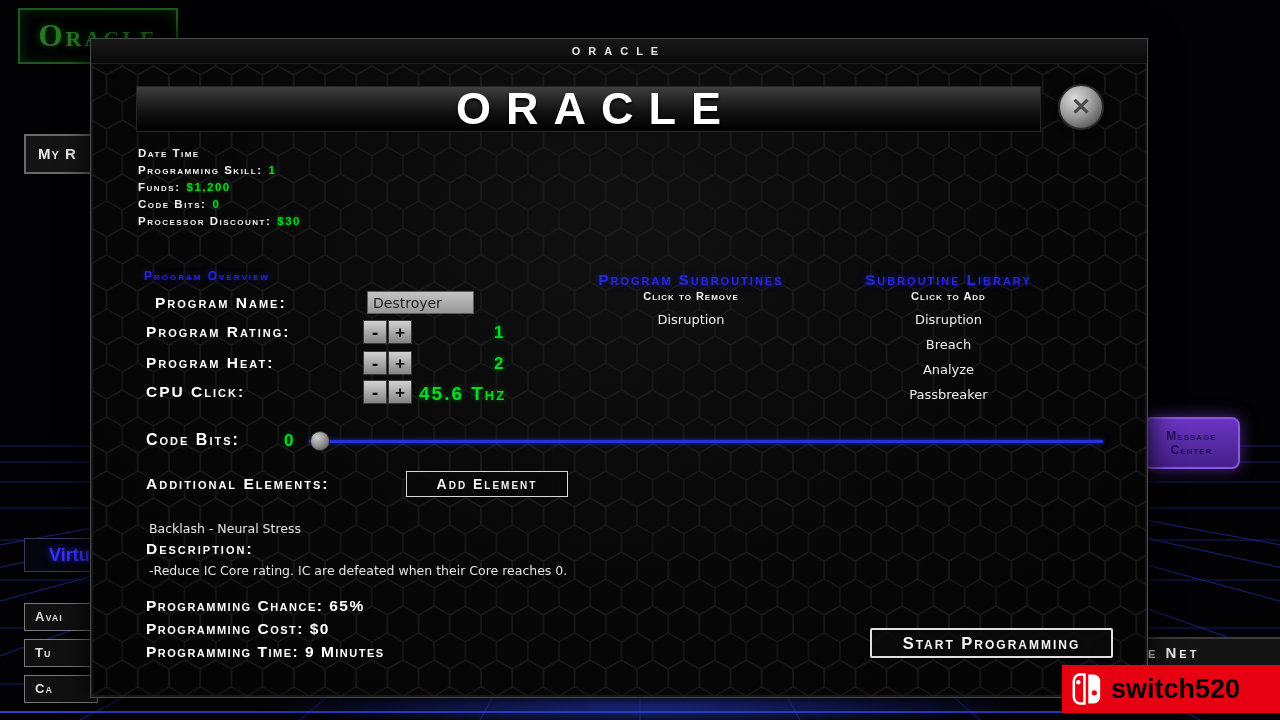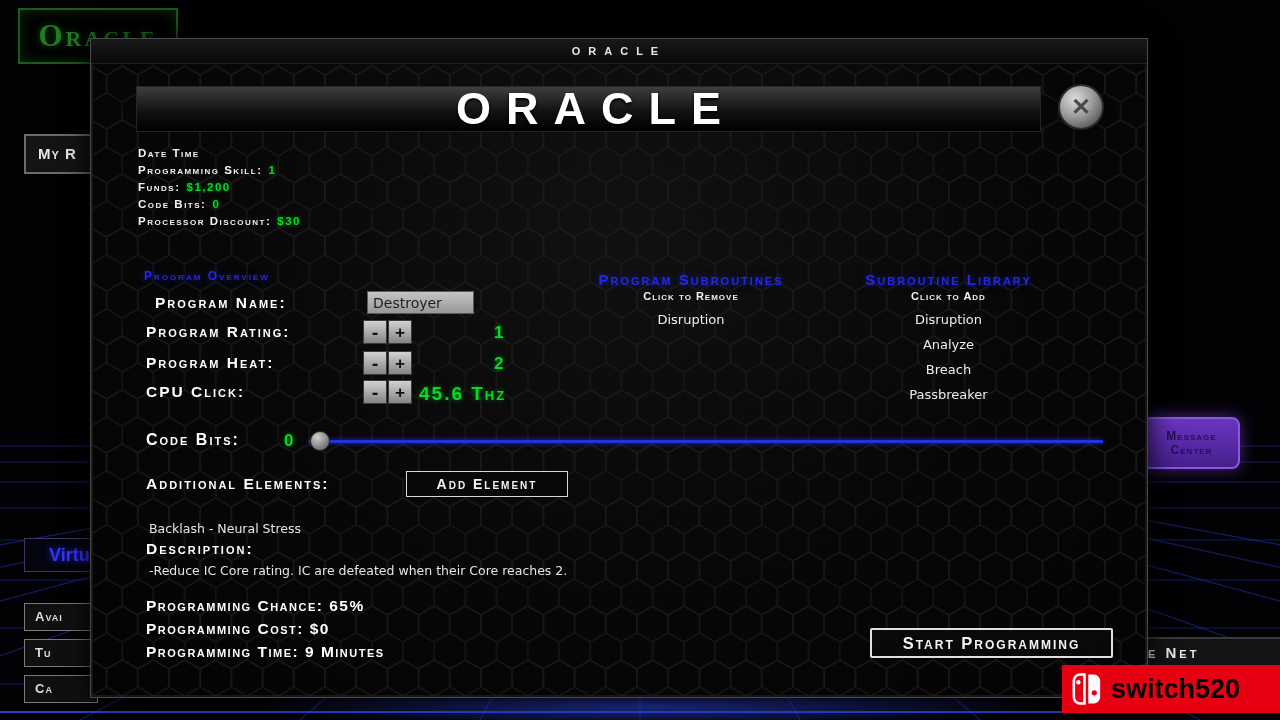--- a/index.html
+++ b/index.html
@@ -230,22 +230,22 @@
       <div class="col-items">
         <div>Disruption</div>
       </div>
     </div>
 
     <div class="mc col-lib">
       <div class="section-title sc col-title">Subroutine Library</div>
       <div class="col-hint sc">Click to Add</div>
       <div class="col-items">
         <div>Disruption</div>
+        <div>Breach</div>
         <div>Analyze</div>
-        <div>Breach</div>
         <div>Passbreaker</div>
       </div>
     </div>
 
     <div class="mc field-label sc row-name-label">Program Name:</div>
     <input class="mc name-input" value="Destroyer" style="">
 
     <div class="mc field-label sc row-rating-label">Program Rating:</div>
     <div class="mc stepper st-rating">
       <div class="step-btn">-</div>
@@ -270,21 +270,21 @@
     <div class="mc field-label sc cb-label">Code Bits:</div>
     <div class="mc green cb-value">0</div>
     <div class="mc cb-track"></div>
     <div class="mc cb-handle"></div>
 
     <div class="mc field-label sc ae-label">Additional Elements:</div>
     <div class="mc ae-button">Add Element</div>
     <div class="mc ae-item">Backlash - Neural Stress</div>
 
     <div class="mc field-label sc desc-label">Description:</div>
-    <div class="mc desc-text">-Reduce IC Core rating.  IC are defeated when their Core reaches 2.</div>
+    <div class="mc desc-text">-Reduce IC Core rating.  IC are defeated when their Core reaches 0.</div>
 
     <div class="mc foot-line sc f-chance">Programming Chance: 65%</div>
     <div class="mc foot-line sc f-cost">Programming Cost: $0</div>
     <div class="mc foot-line sc f-time">Programming Time: 9 Minutes</div>
 
     <div class="mc start-btn">Start Programming</div>
   </div>
 
   <div class="watermark">
     <svg width="34" height="34" viewBox="0 0 40 40">

